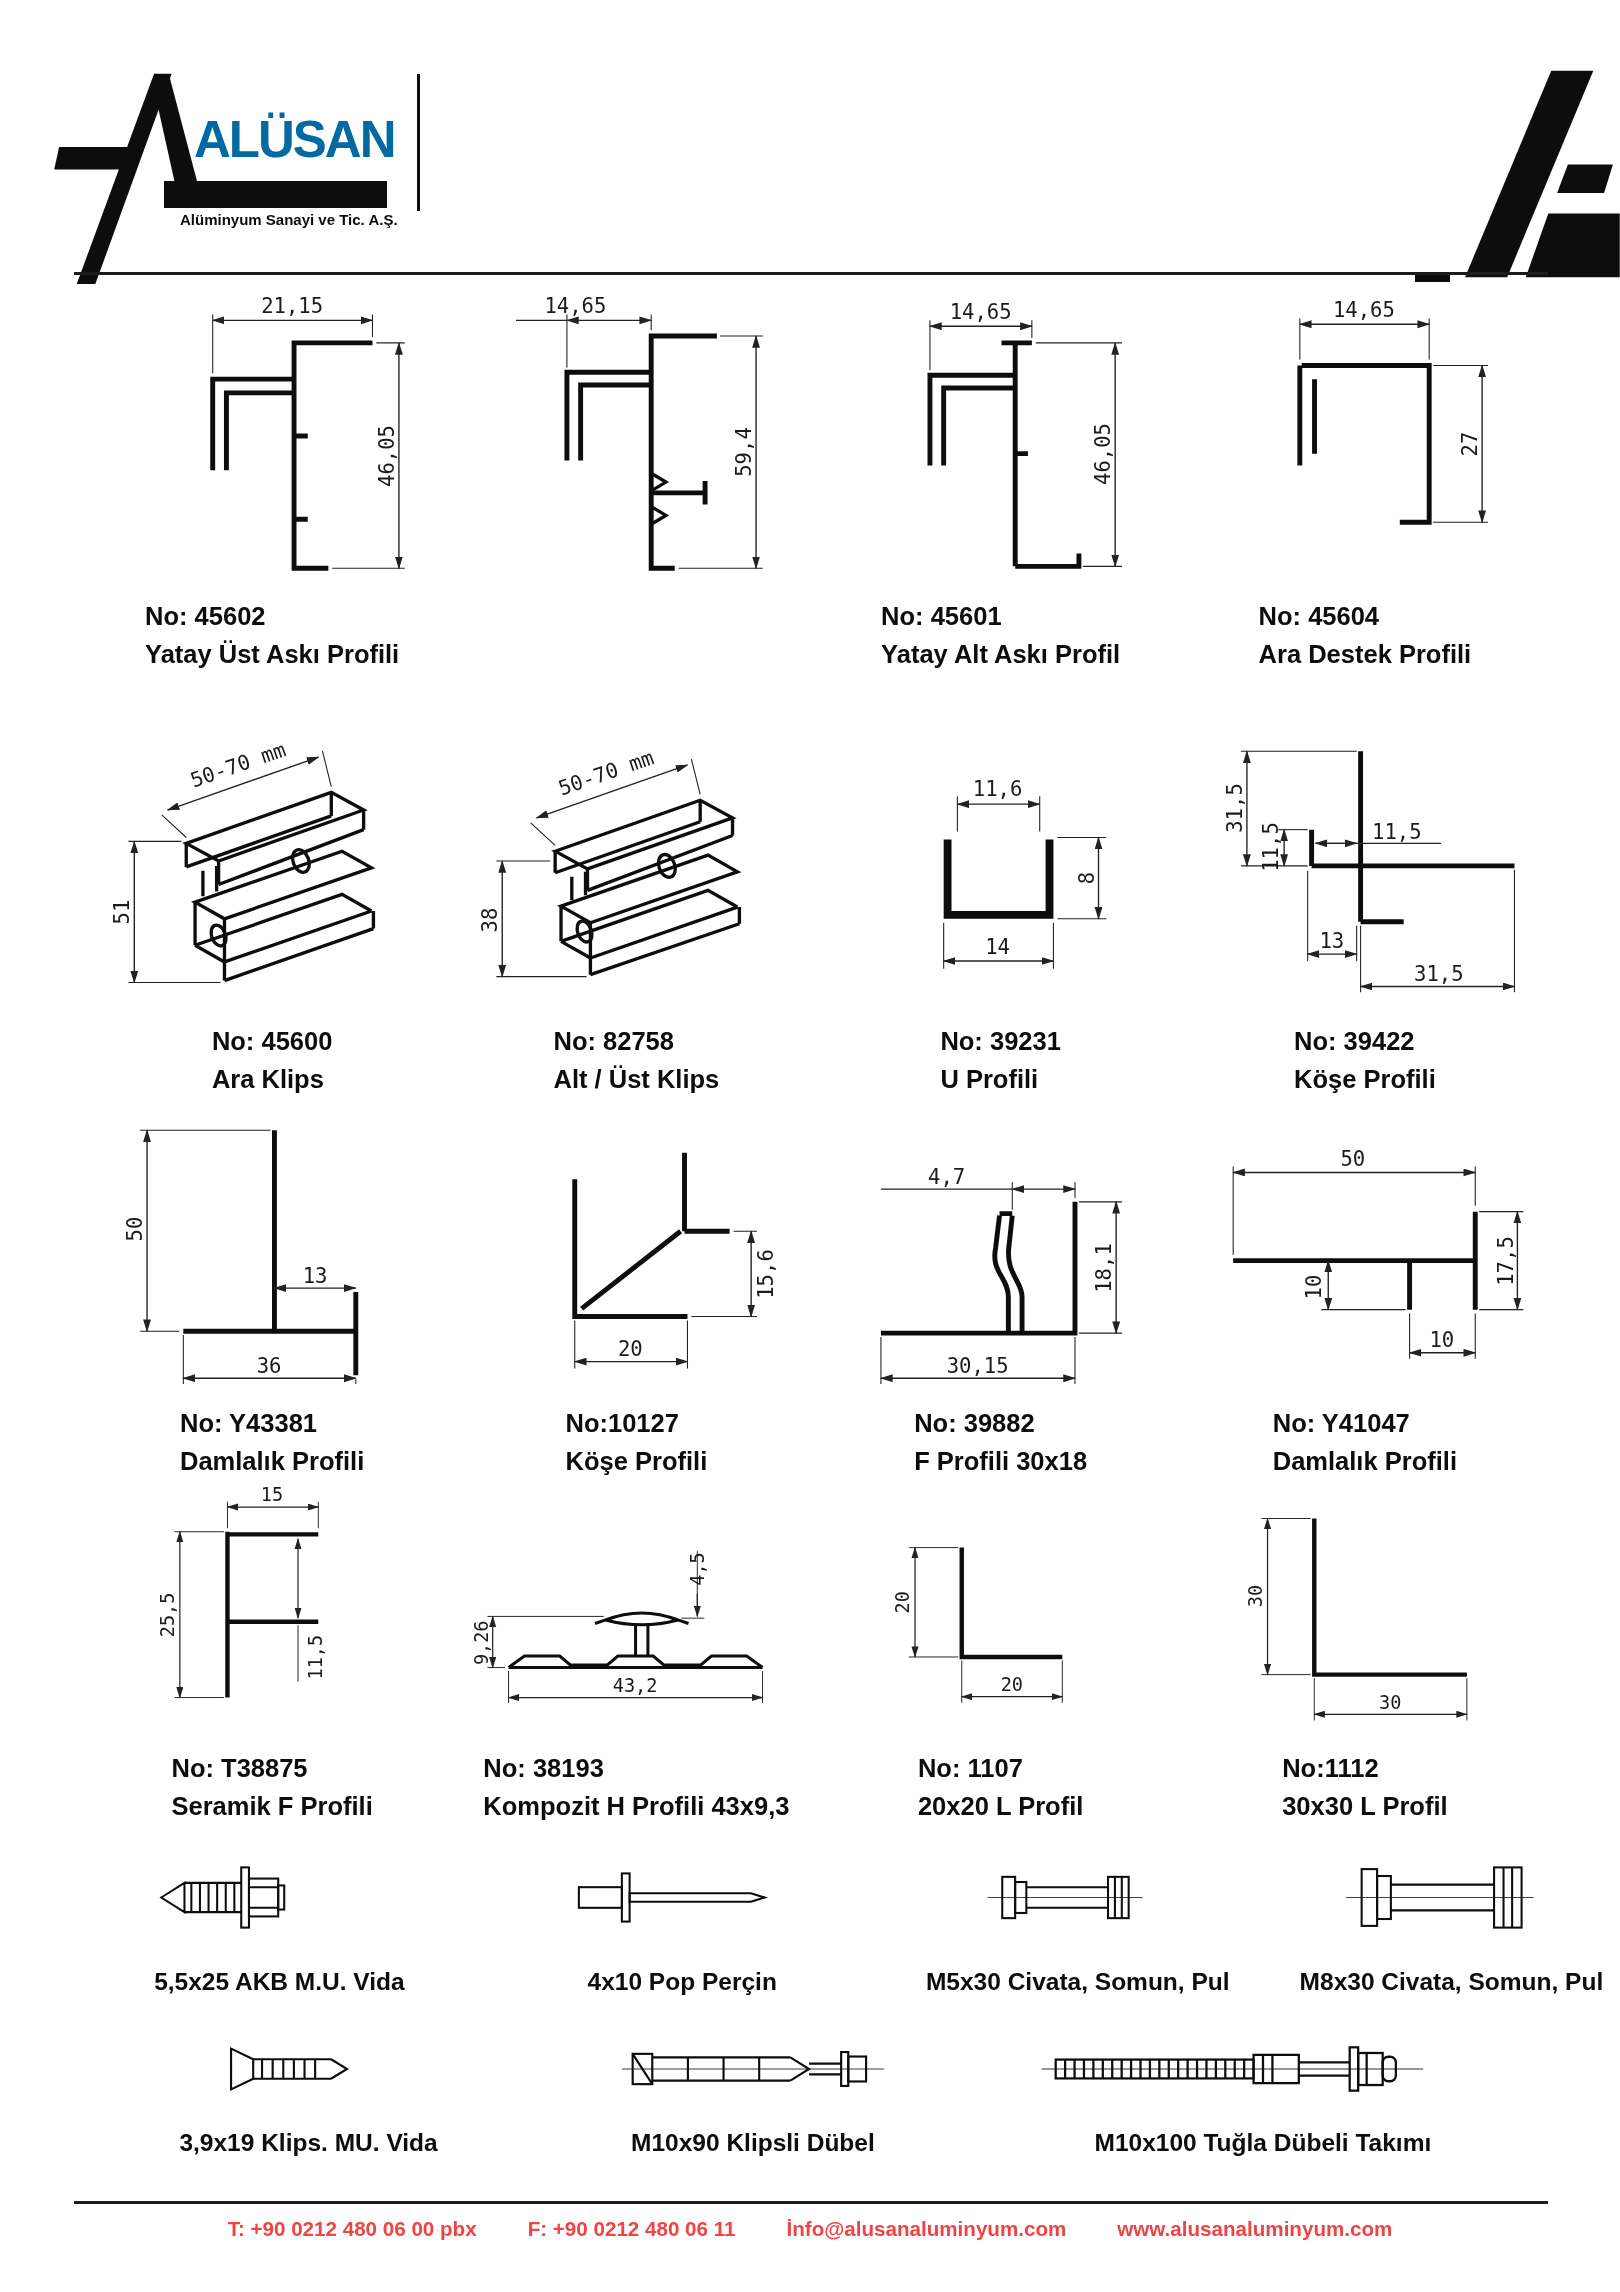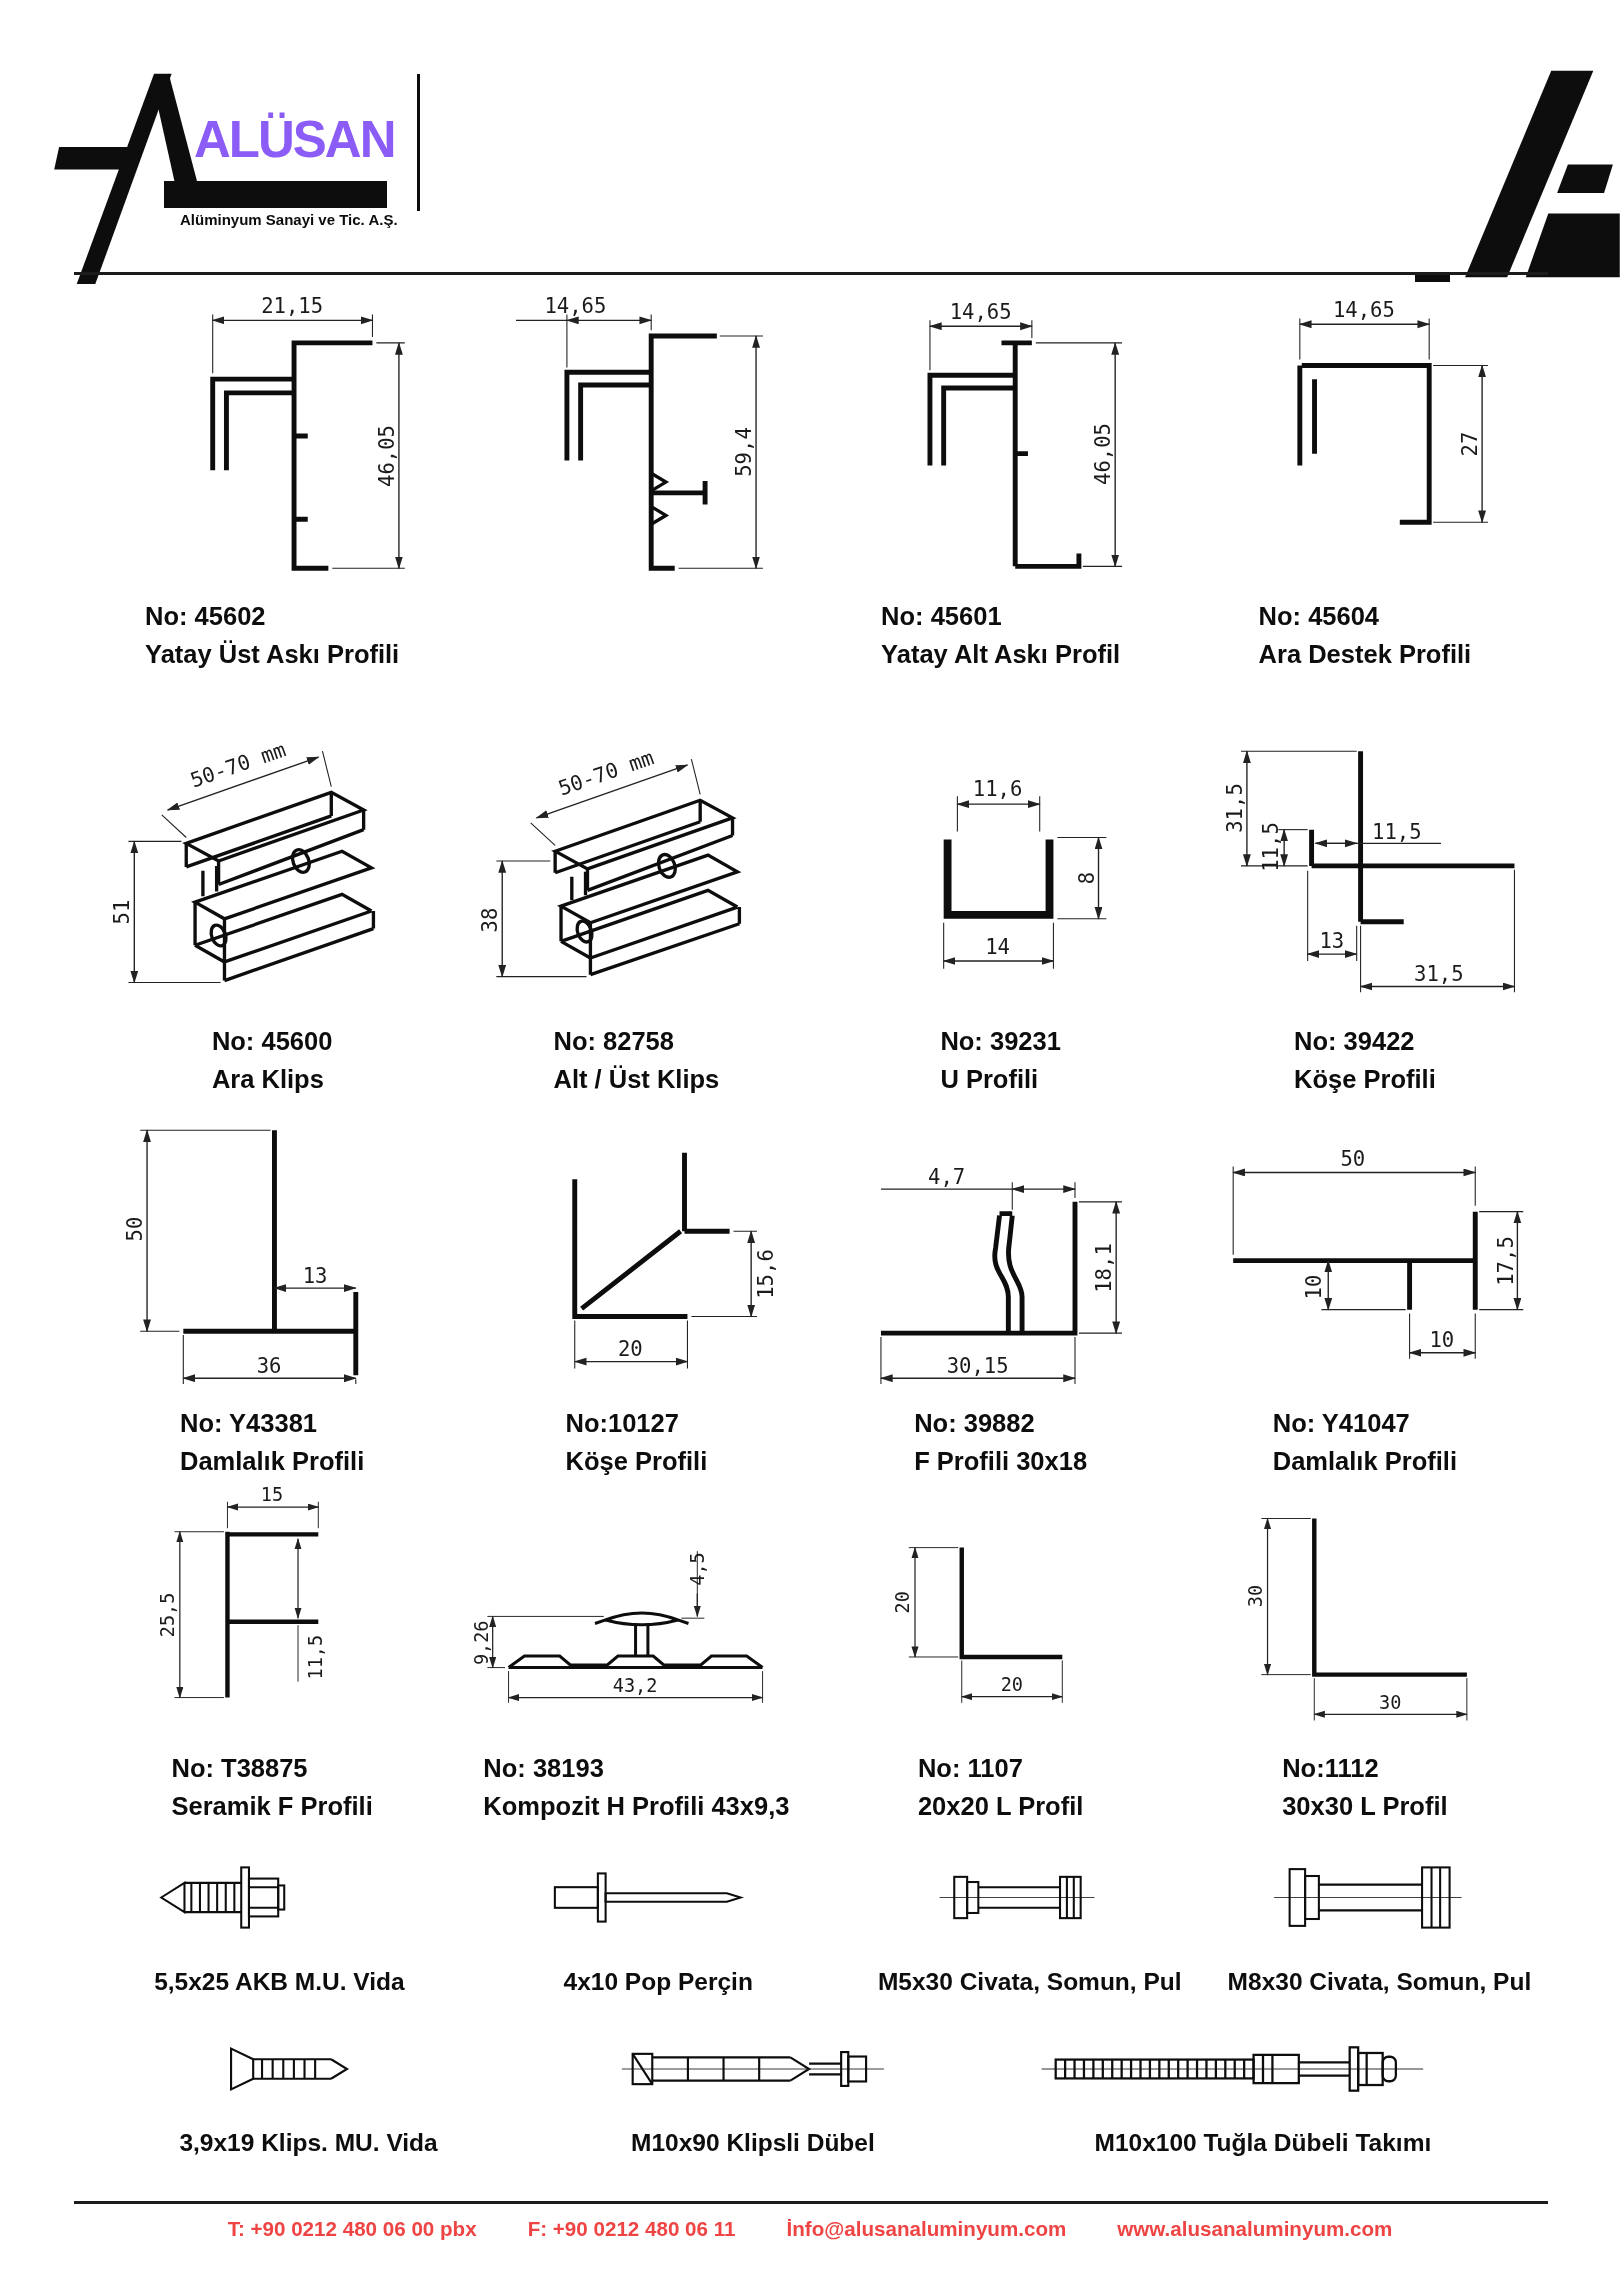--- a/index.html
+++ b/index.html
@@ -1,33 +1,33 @@
 <!DOCTYPE html>
 <html><head>
 <meta charset="utf-8">
 <style>
   html,body{margin:0;padding:0;background:#9a9a9a;}
   .page{position:relative;width:1620px;height:2293px;background:#ffffff;overflow:hidden;
         font-family:"Liberation Sans",sans-serif;color:#111;}
   
   .brand-text{position:absolute;left:194px;top:110px;font-size:51px;font-weight:bold;
-              letter-spacing:-2px;color:#8b5cf6;}
+              letter-spacing:-2px;color:#0369a1;}
   .brand-banner{position:absolute;left:164px;top:181px;width:223px;height:26.5px;background:#0d0d0d;}
   .brand-sub{position:absolute;left:180px;top:211px;font-size:15px;font-weight:bold;color:#0d0d0d;}
   .hdr-divider{position:absolute;left:417px;top:74px;width:2.9px;height:137px;background:#0d0d0d;}
   .hdr-title{position:absolute;left:443px;top:80px;font-size:30px;font-weight:bold;
              letter-spacing:-0.5px;line-height:43px;color:#0d0d0d;}
   .hdr-rule{position:absolute;left:74px;top:272px;width:1474px;height:2.9px;background:#1c1c1c;}
   .corner-dash{position:absolute;left:1415px;top:274px;width:35px;height:7.8px;background:#0d0d0d;}
   .logo-a{position:absolute;left:54px;top:59px;}
   .corner-a{position:absolute;right:0;top:54px;}
   
   .row{position:absolute;left:90px;width:1457px;display:flex;}
   .row1{top:289px;} .row2{top:714px;} .row3{top:1096px;} .row4{top:1470px;}
-  .row5{top:1833px;} .row6{top:2015px;}
+  .row5{top:1833px;gap:24px;} .row6{top:2015px;}
   .cell{flex:1 1 0;display:flex;flex-direction:column;align-items:center;}
   .draw{position:relative;width:358px;height:294px;flex:none;}
   .dinner{position:relative;width:358px;height:294px;}
   .row4 .draw{height:265px;}
   .row4 .dinner{transform:scale(0.9);transform-origin:50% 0;}
   .cap{margin-top:13.7px;font-size:25.5px;font-weight:bold;line-height:1.5;text-align:left;
        width:fit-content;color:#0d0d0d;}
   .row1 .cap{}
   
   .dim{position:absolute;font-family:"DejaVu Sans Mono",monospace;font-size:20.6px;color:#1b1b1b;

